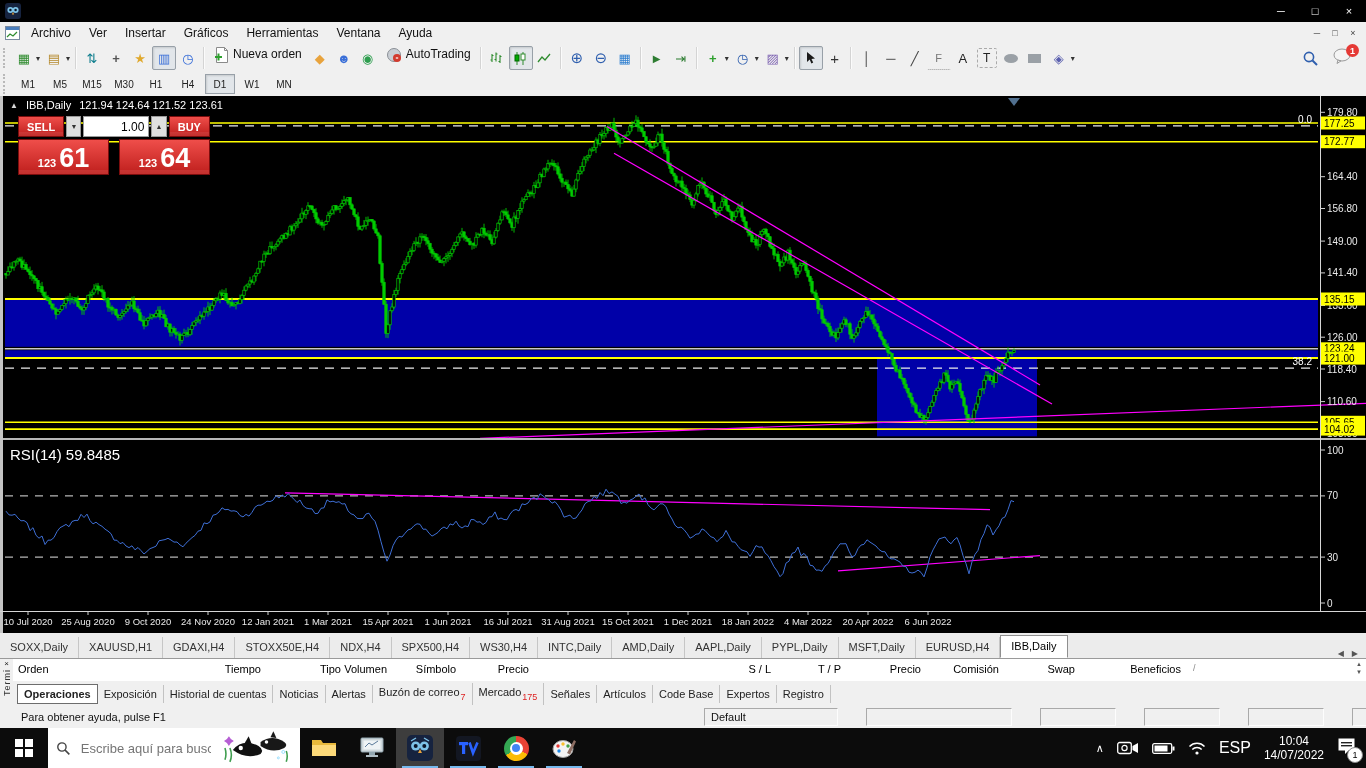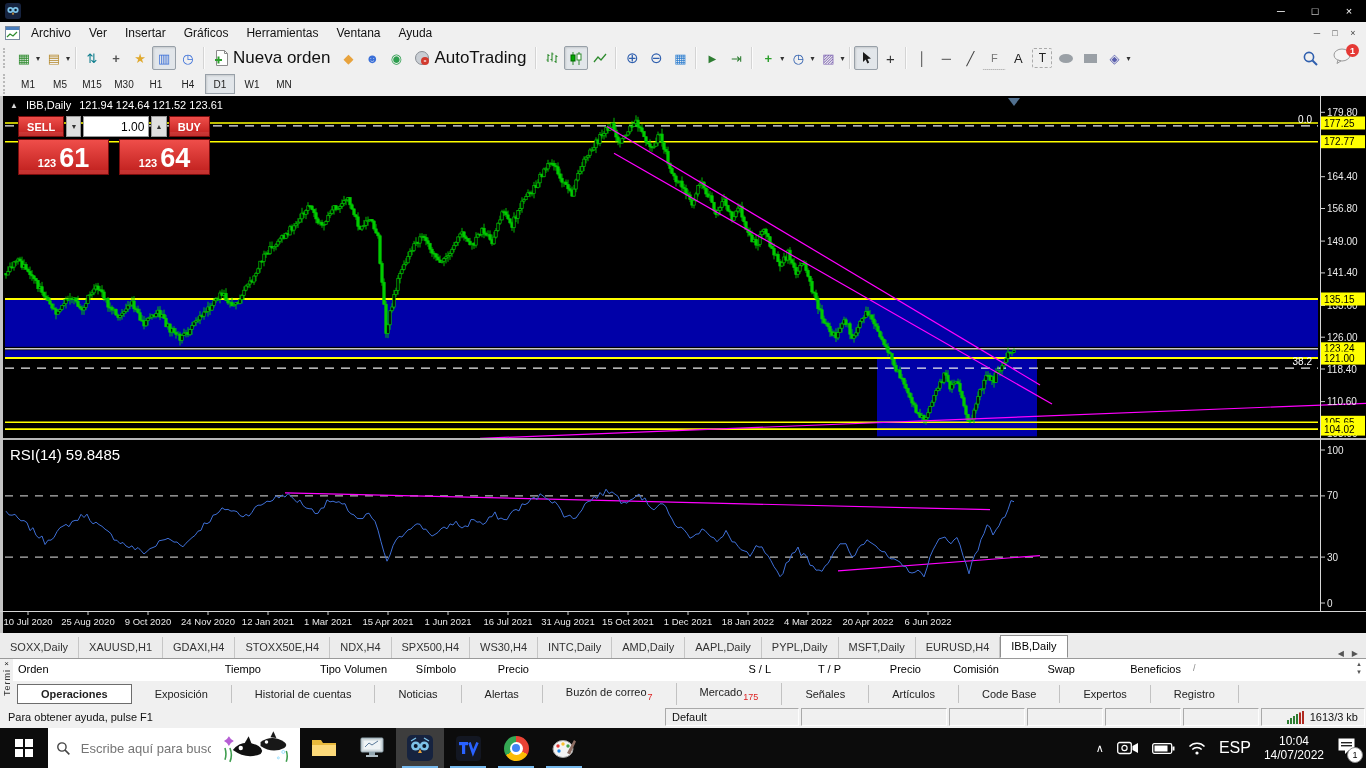--- a/index.html
+++ b/index.html
@@ -14,21 +14,21 @@
   #menubar{left:0;top:22px;width:1366px;height:22px;background:#f0f0f0;display:flex;align-items:center;border-bottom:1px solid #e3e3e3;}
   .menuitem{font-size:12px;color:#111;padding:3px 9px;cursor:default;}
   .mdibtn{font-size:9px;color:#444;width:18px;text-align:center;}
   
   #toolbar{left:0;top:44px;width:1366px;height:28px;background:#f0f0f0;display:flex;align-items:center;border-bottom:1px solid #dcdcdc;}
   .grip{width:3px;height:20px;border-left:2px dotted #b9b9b9;margin:0 4px 0 3px;}
   .tsep{width:0;height:22px;border-left:1px solid #d4d4d4;border-right:1px solid #fbfbfb;margin:0 3px;}
   .tbi{min-width:22px;height:22px;display:flex;align-items:center;justify-content:center;font-size:13px;color:#35506e;border:1px solid transparent;border-radius:2px;}
   .tbi.pressed,.tfbtn.pressed{border:1px solid #98a0a8;background:#e2e6ea;box-shadow:inset 1px 1px 2px rgba(0,0,0,.12);}
   .caret{font-size:8px;color:#333;margin:0 2px 0 0;}
-  .tbtxt{display:flex;align-items:center;gap:4px;padding:0 6px;height:22px;font-size:17px;color:#111;}
+  .tbtxt{display:flex;gap:4px;padding:0 6px;height:22px;font-size:12px;color:#111;}
   .badge-red{position:absolute;top:-4px;right:-7px;background:#e53935;color:#fff;border-radius:50%;width:13px;height:13px;font-size:9px;display:flex;align-items:center;justify-content:center;font-weight:bold;}
   
   #tfbar{left:0;top:72px;width:1366px;height:24px;background:#f0f0f0;display:flex;align-items:center;border-bottom:1px solid #c9c9c9;}
   .tfbtn{width:28px;height:18px;display:flex;align-items:center;justify-content:center;font-size:10px;color:#222;border:1px solid transparent;margin:0 1px;}
   
   #chart{left:0;top:96px;width:1366px;height:537px;background:#000;}
   #ohlcbar{left:10px;top:3px;color:#fff;font-size:11px;display:flex;gap:8px;align-items:center;white-space:nowrap;}
   #ohlcbar .tri{font-size:8px;color:#d8d8d8;}
   
   #tpanel{left:6px;top:20px;width:192px;margin-left:12px;}
@@ -48,26 +48,26 @@
   .symtab.active{background:#fff;border:1px solid #8f8f8f;border-bottom:1px solid #fff;color:#000;}
   .symnav{margin-left:auto;display:flex;gap:8px;padding:0 8px;font-size:8px;color:#555;}
   
   #terminal{left:0;top:658px;width:1366px;height:48px;background:#fff;border-top:1px solid #9a9a9a;}
   #termstrip{left:0;top:0;width:13px;height:48px;background:#f0f0f0;border-right:1px solid #cfcfcf;display:flex;flex-direction:column;align-items:center;}
   #termstrip .x{font-size:8px;color:#222;line-height:10px;}
   #termstrip .vt{writing-mode:vertical-rl;transform:rotate(180deg);font-size:9px;color:#333;letter-spacing:1px;}
   #termhead{left:13px;top:0;width:1353px;height:22px;background:#fff;border-bottom:6px solid #14b8a6;font-size:11px;color:#000;}
   .thcol{position:absolute;top:4px;white-space:nowrap;}
   #termtabs{left:13px;top:22px;width:1353px;height:26px;background:#f0f0f0;display:flex;align-items:center;padding-left:4px;box-sizing:border-box;}
-  .ttab{font-size:11px;color:#222;padding:3px 23px;border-right:1px solid #c2c2c2;white-space:nowrap;position:relative;}
+  .ttab{font-size:11px;color:#222;padding:3px 6px;border-right:1px solid #c2c2c2;white-space:nowrap;position:relative;}
   .ttab.active{background:#fff;border:1px solid #6d6d6d;font-weight:bold;}
   .tbadge{color:#d22;font-size:9px;vertical-align:sub;margin-left:1px;}
   
   #statusbar{left:0;top:706px;width:1366px;height:22px;background:#f0f0f0;display:flex;align-items:stretch;font-size:11px;color:#111;}
-  .scell{border:1px solid;border-color:#a9a9a9 #fdfdfd #fdfdfd #a9a9a9;margin:2px 1px;display:flex;align-items:center;padding:0 6px;white-space:nowrap;}
+  .scell{border:1px solid;border-color:#a9a9a9 #fdfdfd #fdfdfd #a9a9a9;margin:2px 14px;display:flex;align-items:center;padding:0 6px;white-space:nowrap;}
   
   #taskbar{left:0;top:728px;width:1366px;height:40px;background:#0c0c0c;display:flex;align-items:center;}
   .tile{width:48px;height:40px;display:flex;align-items:center;justify-content:center;position:relative;}
   .tile.running::after{content:"";position:absolute;left:6px;right:6px;bottom:0;height:2px;background:#76b9ed;}
   .tile.activeapp{background:#3d3d3d;}
   #tb-search{width:252px;height:40px;background:#fff;display:flex;align-items:center;gap:8px;padding:0 8px;box-sizing:border-box;}
   #tb-search input{border:none;outline:none;font-size:13px;color:#222;width:130px;font-family:"Liberation Sans",sans-serif;background:transparent;}
   #tray{margin-left:auto;display:flex;align-items:center;gap:13px;padding-right:10px;color:#fff;}
   #clock{display:flex;flex-direction:column;align-items:center;font-size:12px;line-height:14px;}
   .startsq{display:grid;grid-template-columns:8px 8px;grid-template-rows:8px 8px;gap:2px;}

